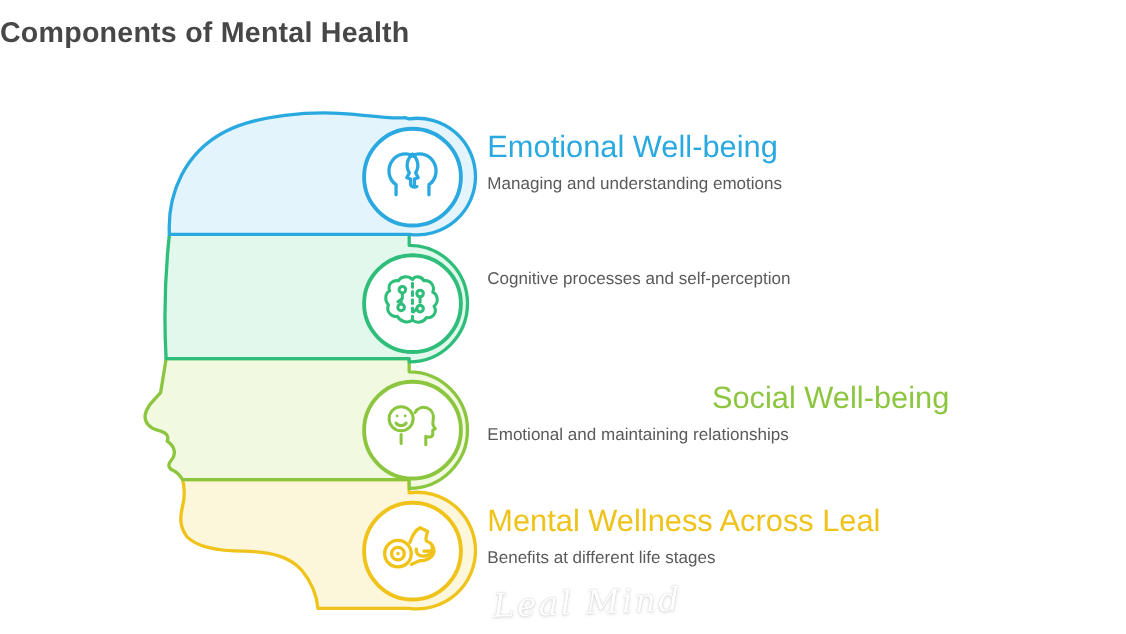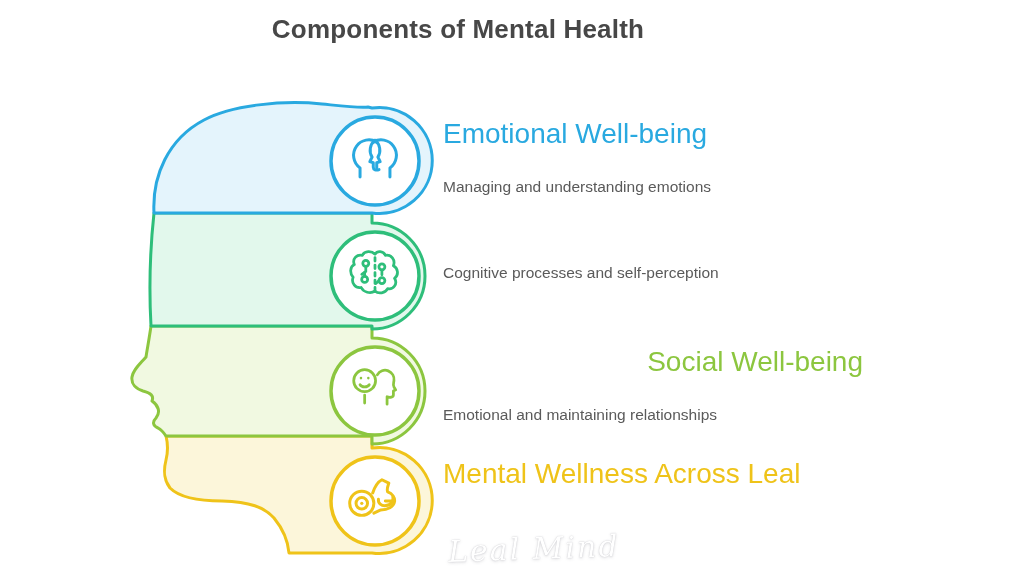--- a/index.html
+++ b/index.html
@@ -4,42 +4,41 @@
 <style>
   * { margin: 0; padding: 0; box-sizing: border-box; }
   html, body { width: 1024px; height: 576px; background: #ffffff; overflow: hidden; }
   body { font-family: "Liberation Sans", sans-serif; position: relative; }
 
   .stage { position: absolute; inset: 0; width: 1024px; height: 576px; }
 
   .page-title {
     position: absolute;
     top: 14px; left: 0; width: 916px;
-    text-align: center;
     font-size: 26px;
     font-weight: 700;
     color: #474747;
     letter-spacing: 0.2px;
   }
 
   .head-svg { position: absolute; left: 0; top: 0; }
 
   .item { position: absolute; left: 443px; width: 420px; }
   .item-1 { top: 120px; }
   .item-2 { top: 234px; }
   .item-3 { top: 348px; }
   .item-4 { top: 460px; }
 
   .item-heading {
     font-size: 28px;
     font-weight: 400;
     line-height: 28px;
   }
   .item-desc {
-    margin-top: 29px;
+    margin-top: 10px;
     font-size: 15.5px;
     font-weight: 400;
     color: #5a5a5a;
     line-height: 20px;
   }
 
   .watermark {
     position: absolute;
     left: 448px; top: 531px;
     font-family: "DejaVu Serif", serif;
@@ -170,17 +169,18 @@
     <div class="item-desc">Cognitive processes and self-perception</div>
   </div>
 
   <div class="item item-3">
     <div class="item-heading" style="color: rgb(140, 198, 63); text-align: right;">Social Well-being</div>
     <div class="item-desc">Emotional and maintaining relationships</div>
   </div>
 
   <div class="item item-4">
     <div class="item-heading" style="color: rgb(239, 195, 25);">Mental Wellness Across Leal</div>
+    <div class="item-desc">Benefits at different life stages</div>
   </div>
 
   <div class="watermark">Leal Mind</div>
 
 </div>
 
 </body></html>

